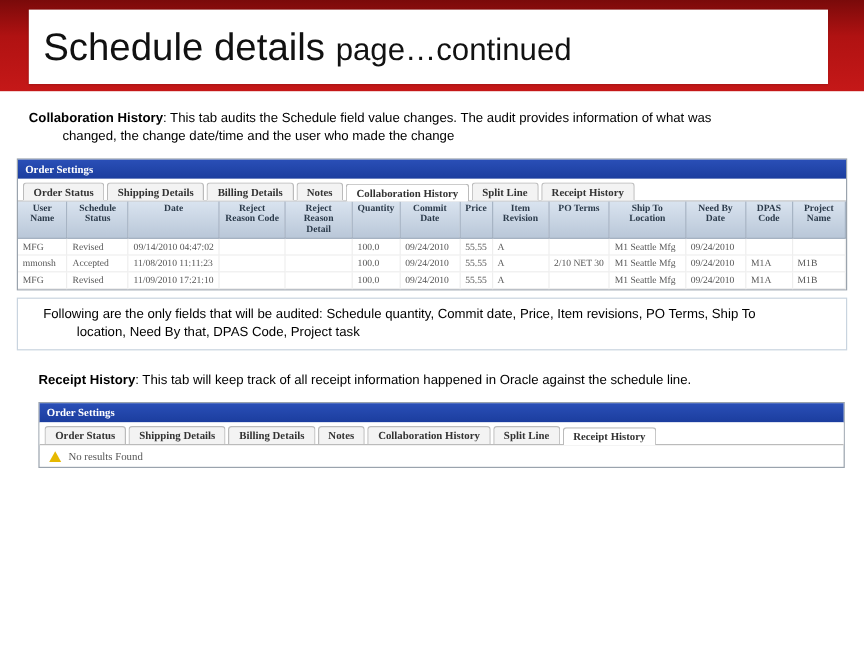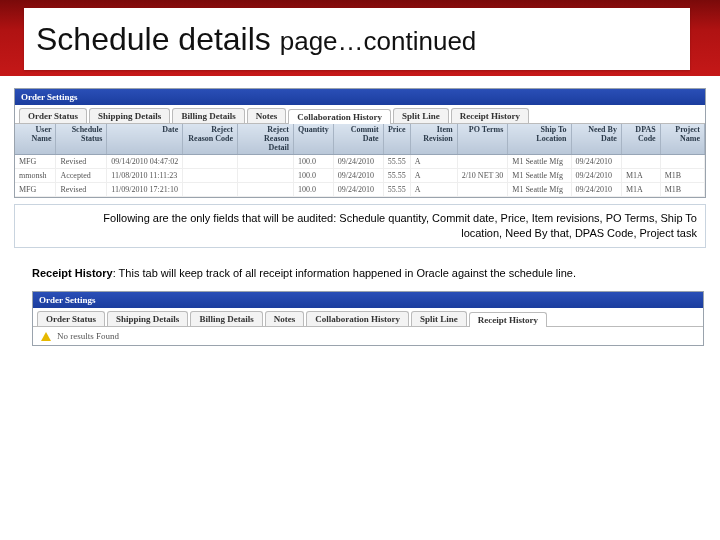--- a/index.html
+++ b/index.html
@@ -102,21 +102,21 @@
   .grid {
     width: 100%;
     border-collapse: collapse;
     table-layout: auto;
   }
   .grid th {
     background: linear-gradient(to bottom, #d9e3ef 0%, #b9c7d8 100%);
     color: #2b3a4a;
     font-size: 8px;
     font-weight: bold;
-    text-align: right;
+    text-align: center;
     padding: 2px 4px;
     border-right: 1px solid #a7b4c4;
     border-bottom: 1px solid #97a5b6;
     white-space: normal;
     line-height: 1.1;
     vertical-align: top;
   }
   .grid td {
     font-size: 8px;
     color: #555;
@@ -137,44 +137,47 @@
   .warn-icon {
     display: inline-block;
     width: 0; height: 0;
     border-left: 5px solid transparent;
     border-right: 5px solid transparent;
     border-bottom: 9px solid #e6b800;
     position: relative;
   }
   .notebox {
     border: 1px solid #c9d4df;
-    padding: 6px 8px;
+    padding: 6px 21px;
     margin: 4px 0 16px 0;
     font-size: 11px;
     line-height: 1.35;
-    text-align: right;
   }
   .notebox .indent {
     display: block;
     padding-left: 28px;
   }
 </style>
 </head>
 <body>
 
 <div class="banner">
   <div class="banner-inner">
     <div class="title">
       <span>Schedule details </span><span class="page">page…continued</span>
     </div>
   </div>
 </div>
 
 <div class="body">
 
+  <div class="para">
+    <span class="lbl">Collaboration History</span><span>:  This tab  audits the Schedule field value changes. The audit provides information of what was</span>
+    <span class="indent">changed, the change date/time and the user who made the change</span>
+  </div>
 
   <div class="app">
     <div class="app-titlebar">Order Settings</div>
     <div class="tabstrip">
       <div class="tab">Order Status</div>
       <div class="tab">Shipping Details</div>
       <div class="tab">Billing Details</div>
       <div class="tab">Notes</div>
       <div class="tab active">Collaboration History</div>
       <div class="tab">Split Line</div>

